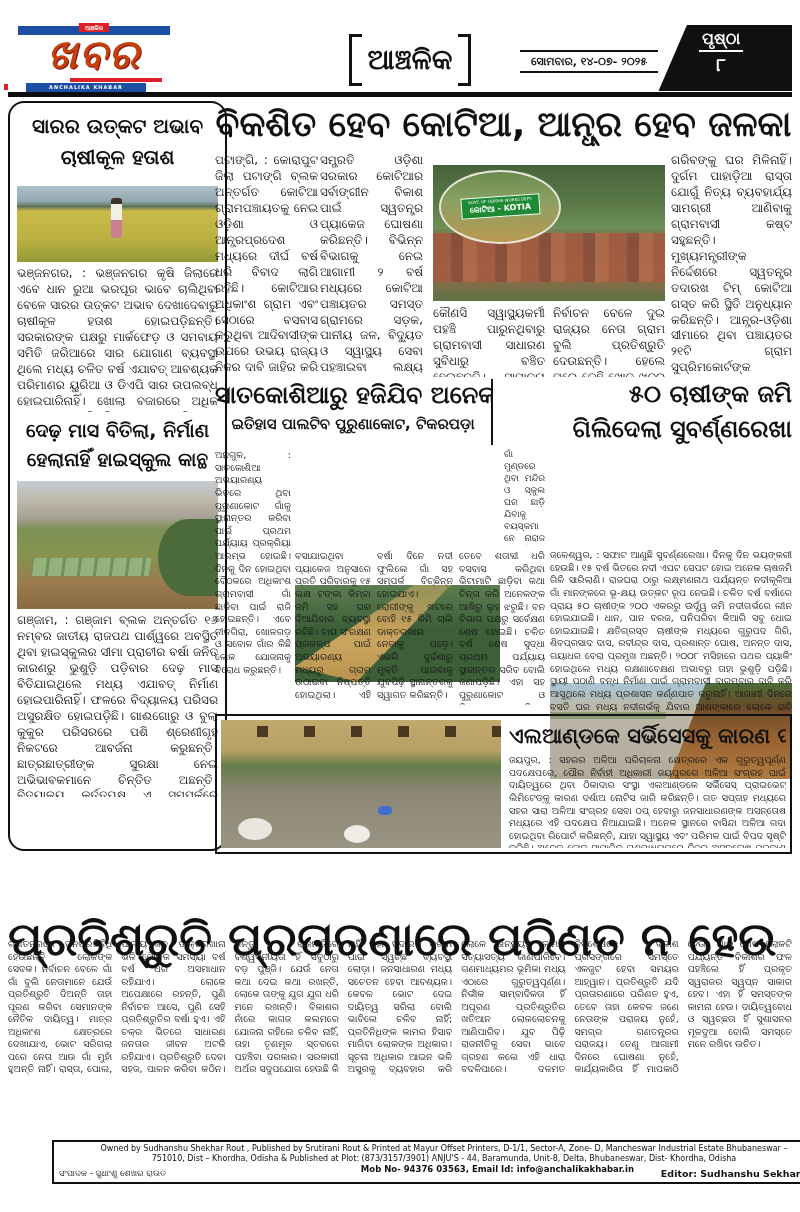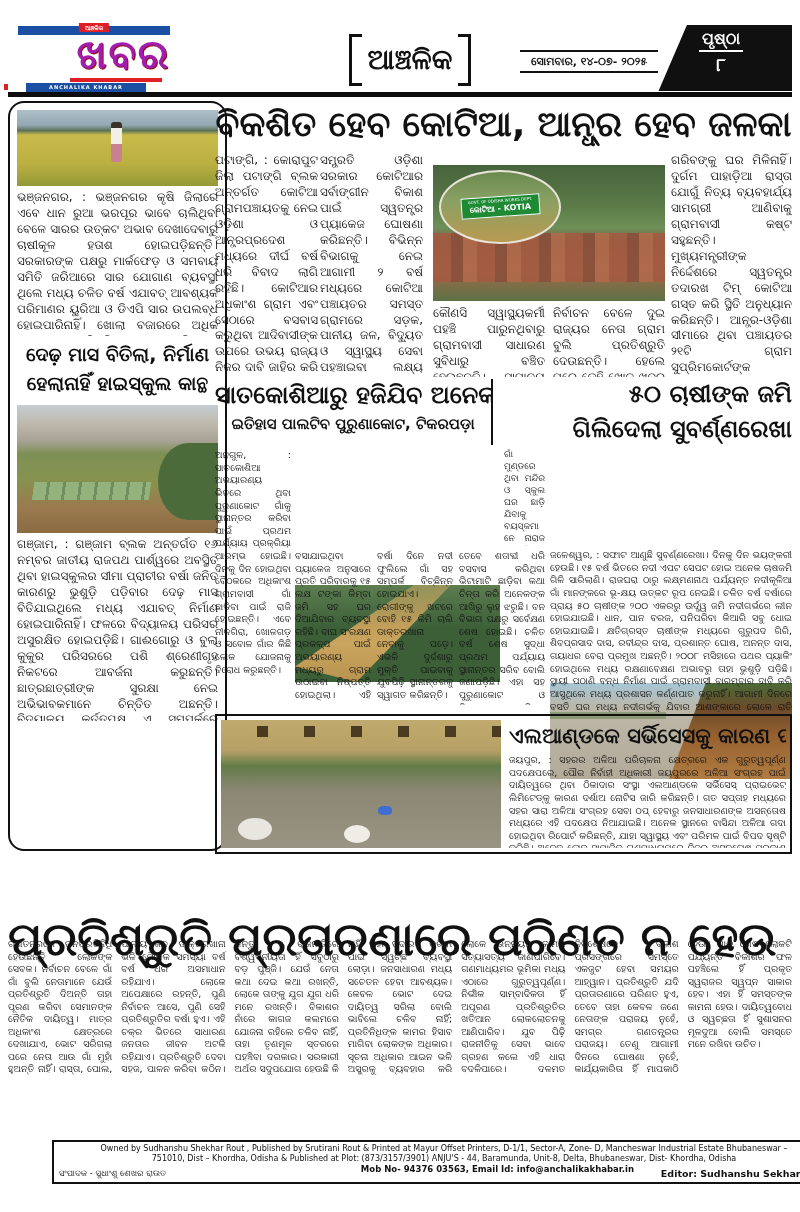--- a/index.html
+++ b/index.html
@@ -7,22 +7,22 @@
         font-family:"DejaVu Sans",sans-serif;color:#111;overflow:hidden;}
   .abs{position:absolute;}
   .jtext{font-size:12px;line-height:1.33;text-align:justify;overflow:hidden;word-break:break-word;}
   .small{font-size:9.5px;}
   .hbold{font-weight:bold;color:#0d0d0d;}
   
   .logo-wrap{left:18px;top:26px;width:152px;height:66px;}
   .logo-topbar{position:absolute;left:0;top:0;width:100%;height:9px;background:#1b4fa3;}
   .logo-tab{position:absolute;left:50%;top:-3px;transform:translateX(-50%);background:#e01f24;color:#fff;
             font-size:6px;font-weight:bold;padding:1px 6px;line-height:1.2;}
-  .logo-main{position:absolute;left:0;top:7px;width:100%;text-align:right;font-size:40px;font-weight:bold;
-             color:#a21caf;letter-spacing:2px;line-height:1.05;text-shadow:1px 1px 0 #8f0e12;}
+  .logo-main{position:absolute;left:0;top:7px;width:100%;text-align:center;font-size:40px;font-weight:bold;
+             color:#c2410c;letter-spacing:2px;line-height:1.05;text-shadow:1px 1px 0 #8f0e12;font-style:italic;}
   .logo-underline{position:absolute;left:52px;top:52px;width:92px;height:4px;background:#e01f24;}
   .logo-botbar{position:absolute;left:8px;top:57px;width:120px;height:9px;background:#1b4fa3;color:#fff;
                font-size:5px;font-weight:bold;text-align:center;line-height:9px;letter-spacing:1px;}
   .logo-dot{position:absolute;left:-14px;top:58px;width:4px;height:6px;background:#e01f24;}
   .center-title{left:330px;top:34px;width:160px;height:52px;display:flex;align-items:stretch;justify-content:center;}
   .bracket{width:10px;border:3px solid #111;}
   .bracket.l{border-right:none;}
   .bracket.r{border-left:none;}
   .center-title .ttl{font-size:28px;font-weight:bold;display:flex;align-items:center;padding:0 6px;white-space:nowrap;}
   .dateline{left:520px;top:50px;width:138px;border-top:2px solid #111;border-bottom:2px solid #111;
@@ -131,20 +131,21 @@
 
   <div class="abs page-corner">
     <div class="plabel">ପୃଷ୍ଠା</div>
     <div class="pline"></div>
     <div class="pnum">୮</div>
   </div>
 
   <div class="abs head-rule"></div>
 
   <div class="abs left-box">
+    <div class="lb-h1 hbold">ସାରର ଉତ୍କଟ ଅଭାବ ଚାଷୀକୂଳ ହତାଶ</div>
     <div class="photo ph-farmer">
       <div class="farmer-fig"></div>
     </div>
     <div class="jtext lb-body1">ଭଞ୍ଜନଗର, : ଭଞ୍ଜନଗର କୃଷି ଜିଲାରେ ଏବେ ଧାନ ରୁଆ ଭରପୂର ଭାବେ ଚାଲିଥିବା ବେଳେ ସାରର ଉତ୍କଟ ଅଭାବ ଦେଖାଦେବାରୁ ଚାଷୀକୂଳ ହତାଶ ହୋଇପଡ଼ିଛନ୍ତି। ସରକାରଙ୍କ ପକ୍ଷରୁ ମାର୍କଫେଡ଼ ଓ ସମବାୟ ସମିତି ଜରିଆରେ ସାର ଯୋଗାଣ ବ୍ୟବସ୍ଥା ଥିଲେ ମଧ୍ୟ ଚଳିତ ବର୍ଷ ଏଯାବତ୍ ଆବଶ୍ୟକ ପରିମାଣର ୟୁରିଆ ଓ ଡିଏପି ସାର ଉପଲବ୍ଧ ହୋଇପାରିନାହିଁ। ଖୋଲା ବଜାରରେ ଅଧିକ ଦରରେ ସାର ବିକ୍ରି ହେଉଥିବା ଅଭିଯୋଗ ହେଉଛି। ଚାଷୀମାନେ ସକାଳୁ ସନ୍ଧ୍ୟା ଯାଏ ସମିତି ଆଗରେ ଧାଡ଼ି ବାନ୍ଧି ଠିଆ ହେଉଥିଲେ ମଧ୍ୟ ଖାଲି ହାତରେ ଫେରୁଛନ୍ତି। ଅବିଳମ୍ବେ ସାର ଯୋଗାଣ ନ ହେଲେ ଚଳିତ ଖରିଫ ଋତୁରେ ଉତ୍ପାଦନ ବ୍ୟାପକ ହ୍ରାସ ପାଇବ ବୋଲି ଚାଷୀମାନେ ଆଶଙ୍କା ପ୍ରକଟ କରିଛନ୍ତି।</div>
     <div class="lb-h2 hbold">ଦେଢ଼ ମାସ ବିତିଲା, ନିର୍ମାଣ ହେଲାନାହିଁ ହାଇସ୍କୁଲ କାନ୍ଥ</div>
     <div class="photo ph-school">
       <div class="school-slabs"></div>
       <div class="school-bush"></div>
     </div>
     <div class="jtext lb-body2">ଗଞ୍ଜାମ, : ଗଞ୍ଜାମ ବ୍ଲକ ଅନ୍ତର୍ଗତ ୧୬ ନମ୍ବର ଜାତୀୟ ରାଜପଥ ପାର୍ଶ୍ୱରେ ଅବସ୍ଥିତ ଥିବା ହାଇସ୍କୁଲର ସୀମା ପ୍ରାଚୀର ବର୍ଷା ଜନିତ କାରଣରୁ ଭୁଶୁଡ଼ି ପଡ଼ିବାର ଦେଢ଼ ମାସ ବିତିଯାଇଥିଲେ ମଧ୍ୟ ଏଯାବତ୍ ନିର୍ମାଣ ହୋଇପାରିନାହିଁ। ଫଳରେ ବିଦ୍ୟାଳୟ ପରିସର ଅସୁରକ୍ଷିତ ହୋଇପଡ଼ିଛି। ଗାଈଗୋରୁ ଓ ବୁଲା କୁକୁର ପରିସରରେ ପଶି ଶ୍ରେଣୀଗୃହ ନିକଟରେ ଆବର୍ଜନା କରୁଛନ୍ତି। ଛାତ୍ରଛାତ୍ରୀଙ୍କ ସୁରକ୍ଷା ନେଇ ଅଭିଭାବକମାନେ ଚିନ୍ତିତ ଅଛନ୍ତି। ବିଦ୍ୟାଳୟ କର୍ତ୍ତୃପକ୍ଷ ଏ ସମ୍ପର୍କରେ ବାରମ୍ବାର ବ୍ଲକ ପ୍ରଶାସନକୁ ଜଣାଇଥିଲେ ମଧ୍ୟ କୌଣସି ସୁଫଳ ମିଳିନାହିଁ। ଏହି ସ୍କୁଲରେ ବର୍ତ୍ତମାନ ୩୧୨ ଜଣ ଛାତ୍ରଛାତ୍ରୀ ପଢୁଛନ୍ତି। ଅବିଳମ୍ବେ କାନ୍ଥ ନିର୍ମାଣ ପାଇଁ ପଦକ୍ଷେପ ନିଆଯିବାକୁ ସ୍ଥାନୀୟ ଅଞ୍ଚଳବାସୀ ଦାବି କରିଛନ୍ତି।</div>

